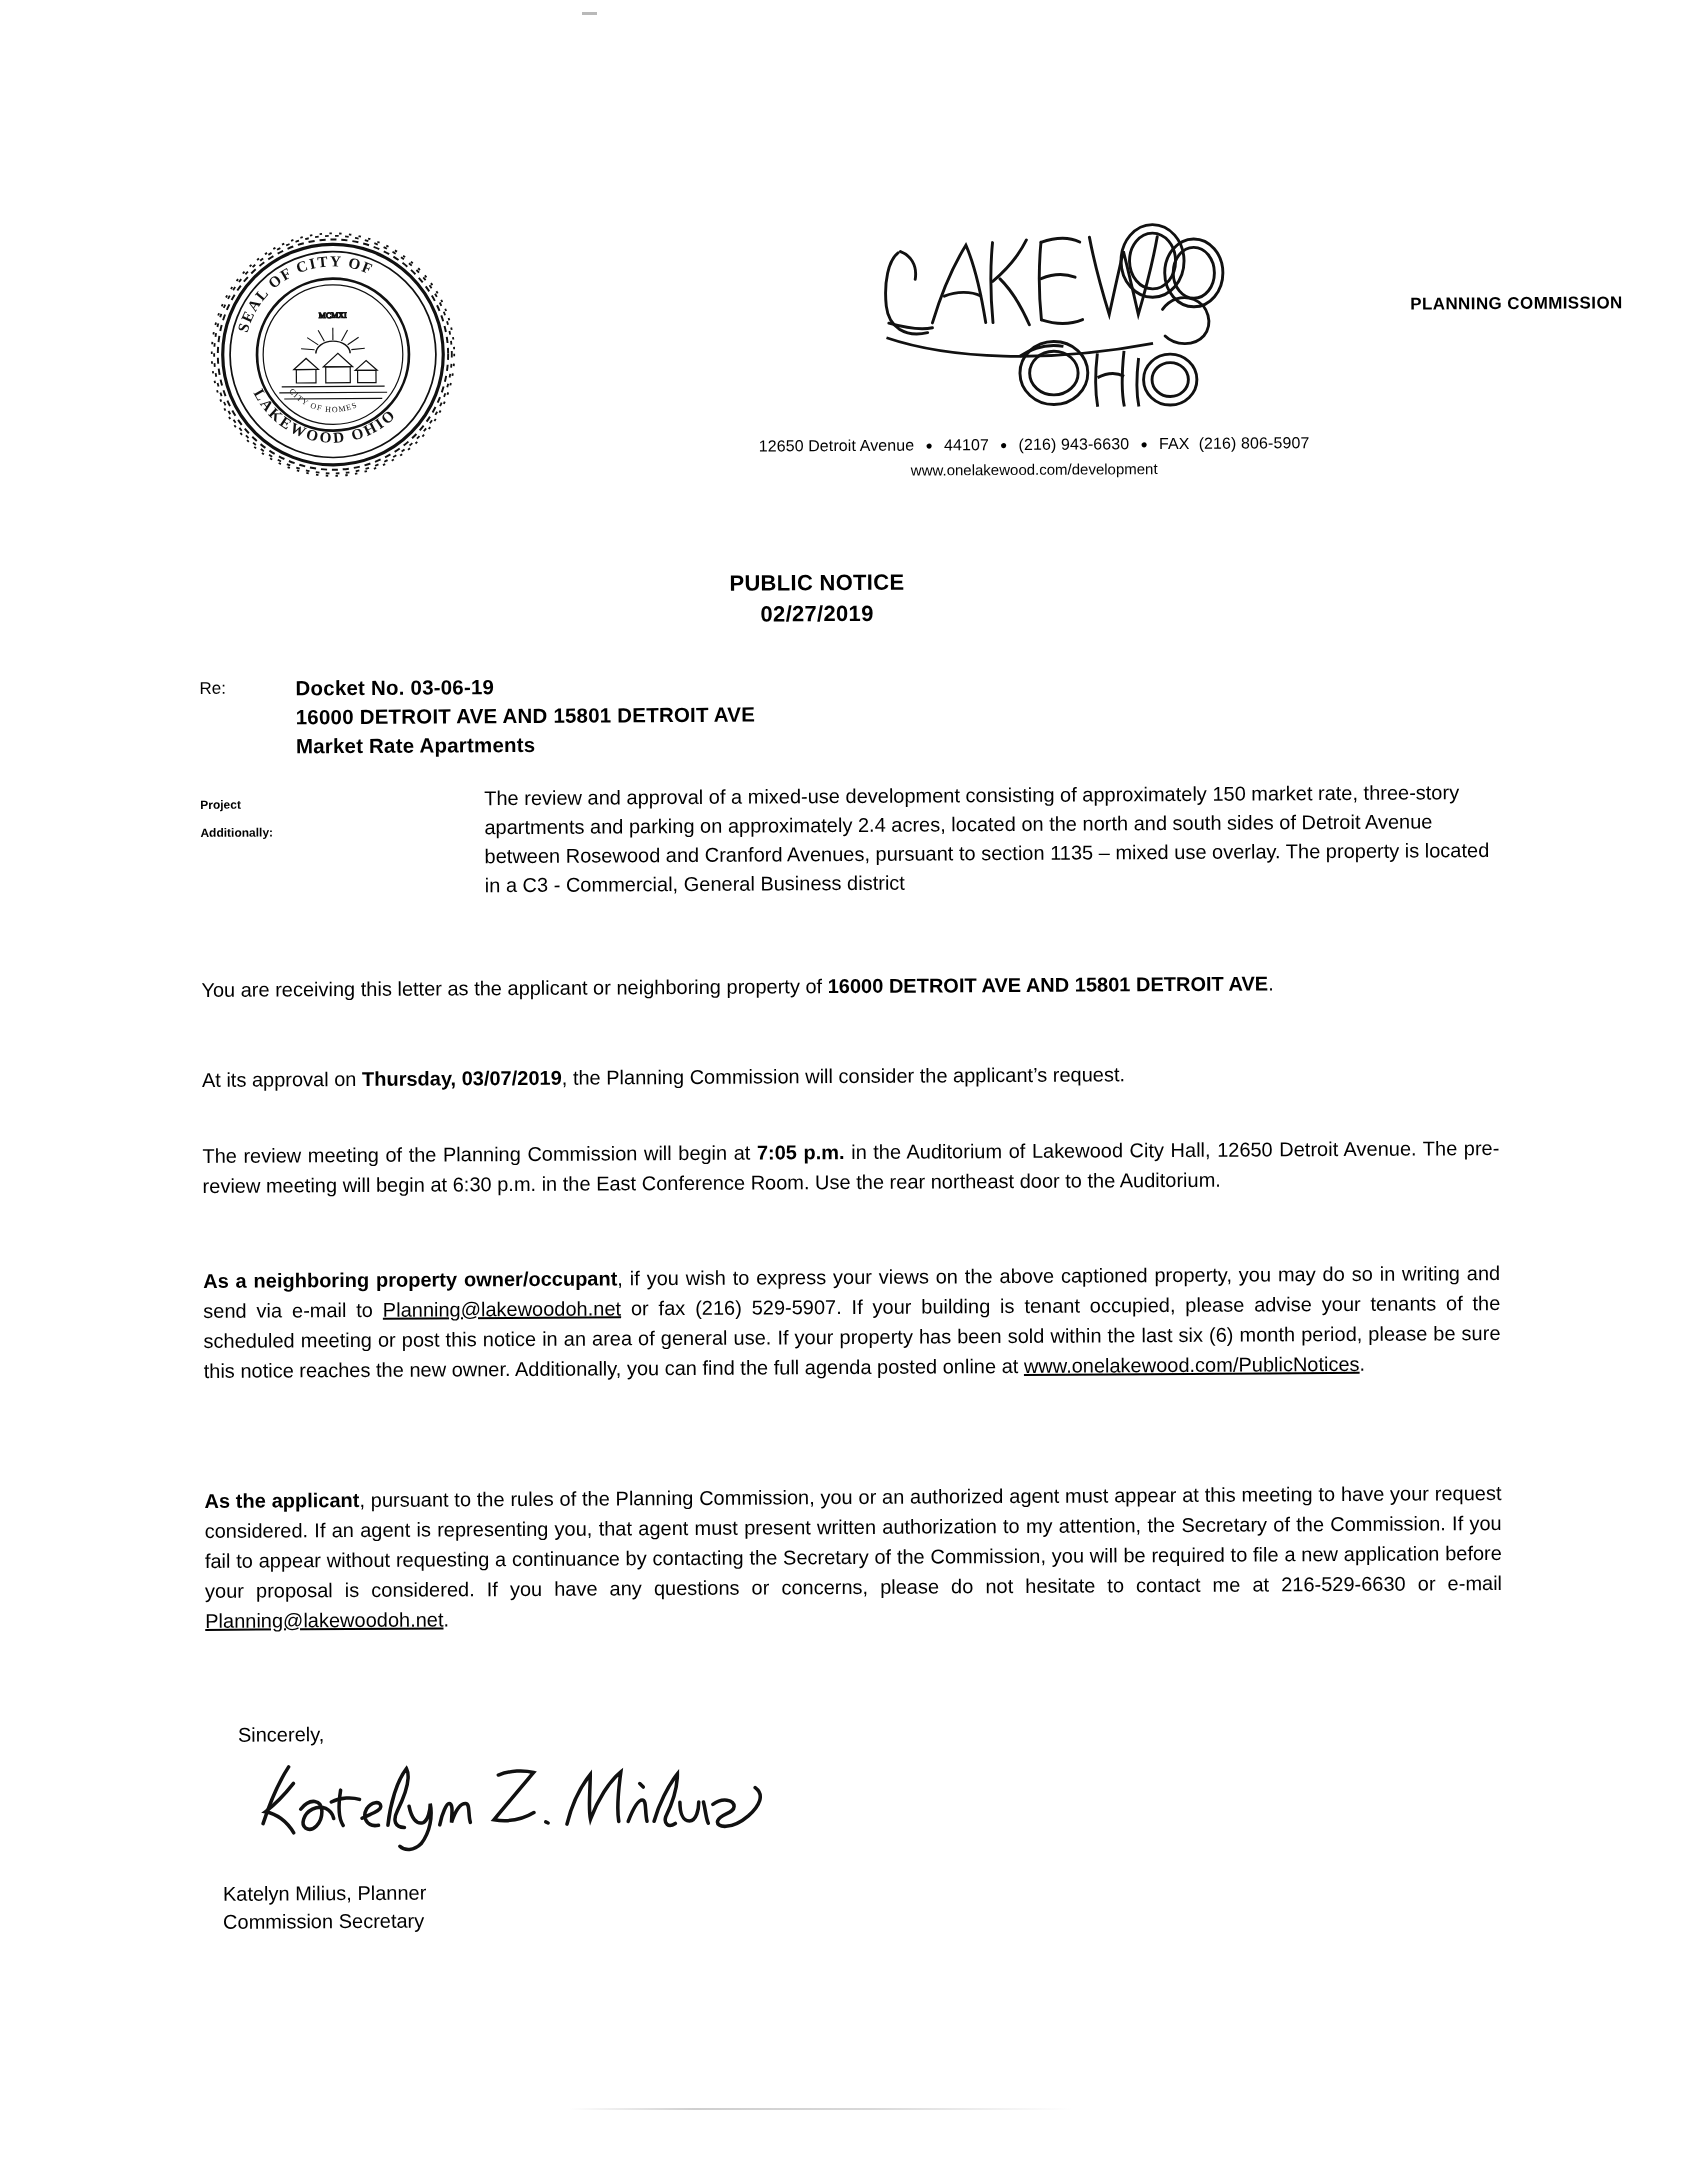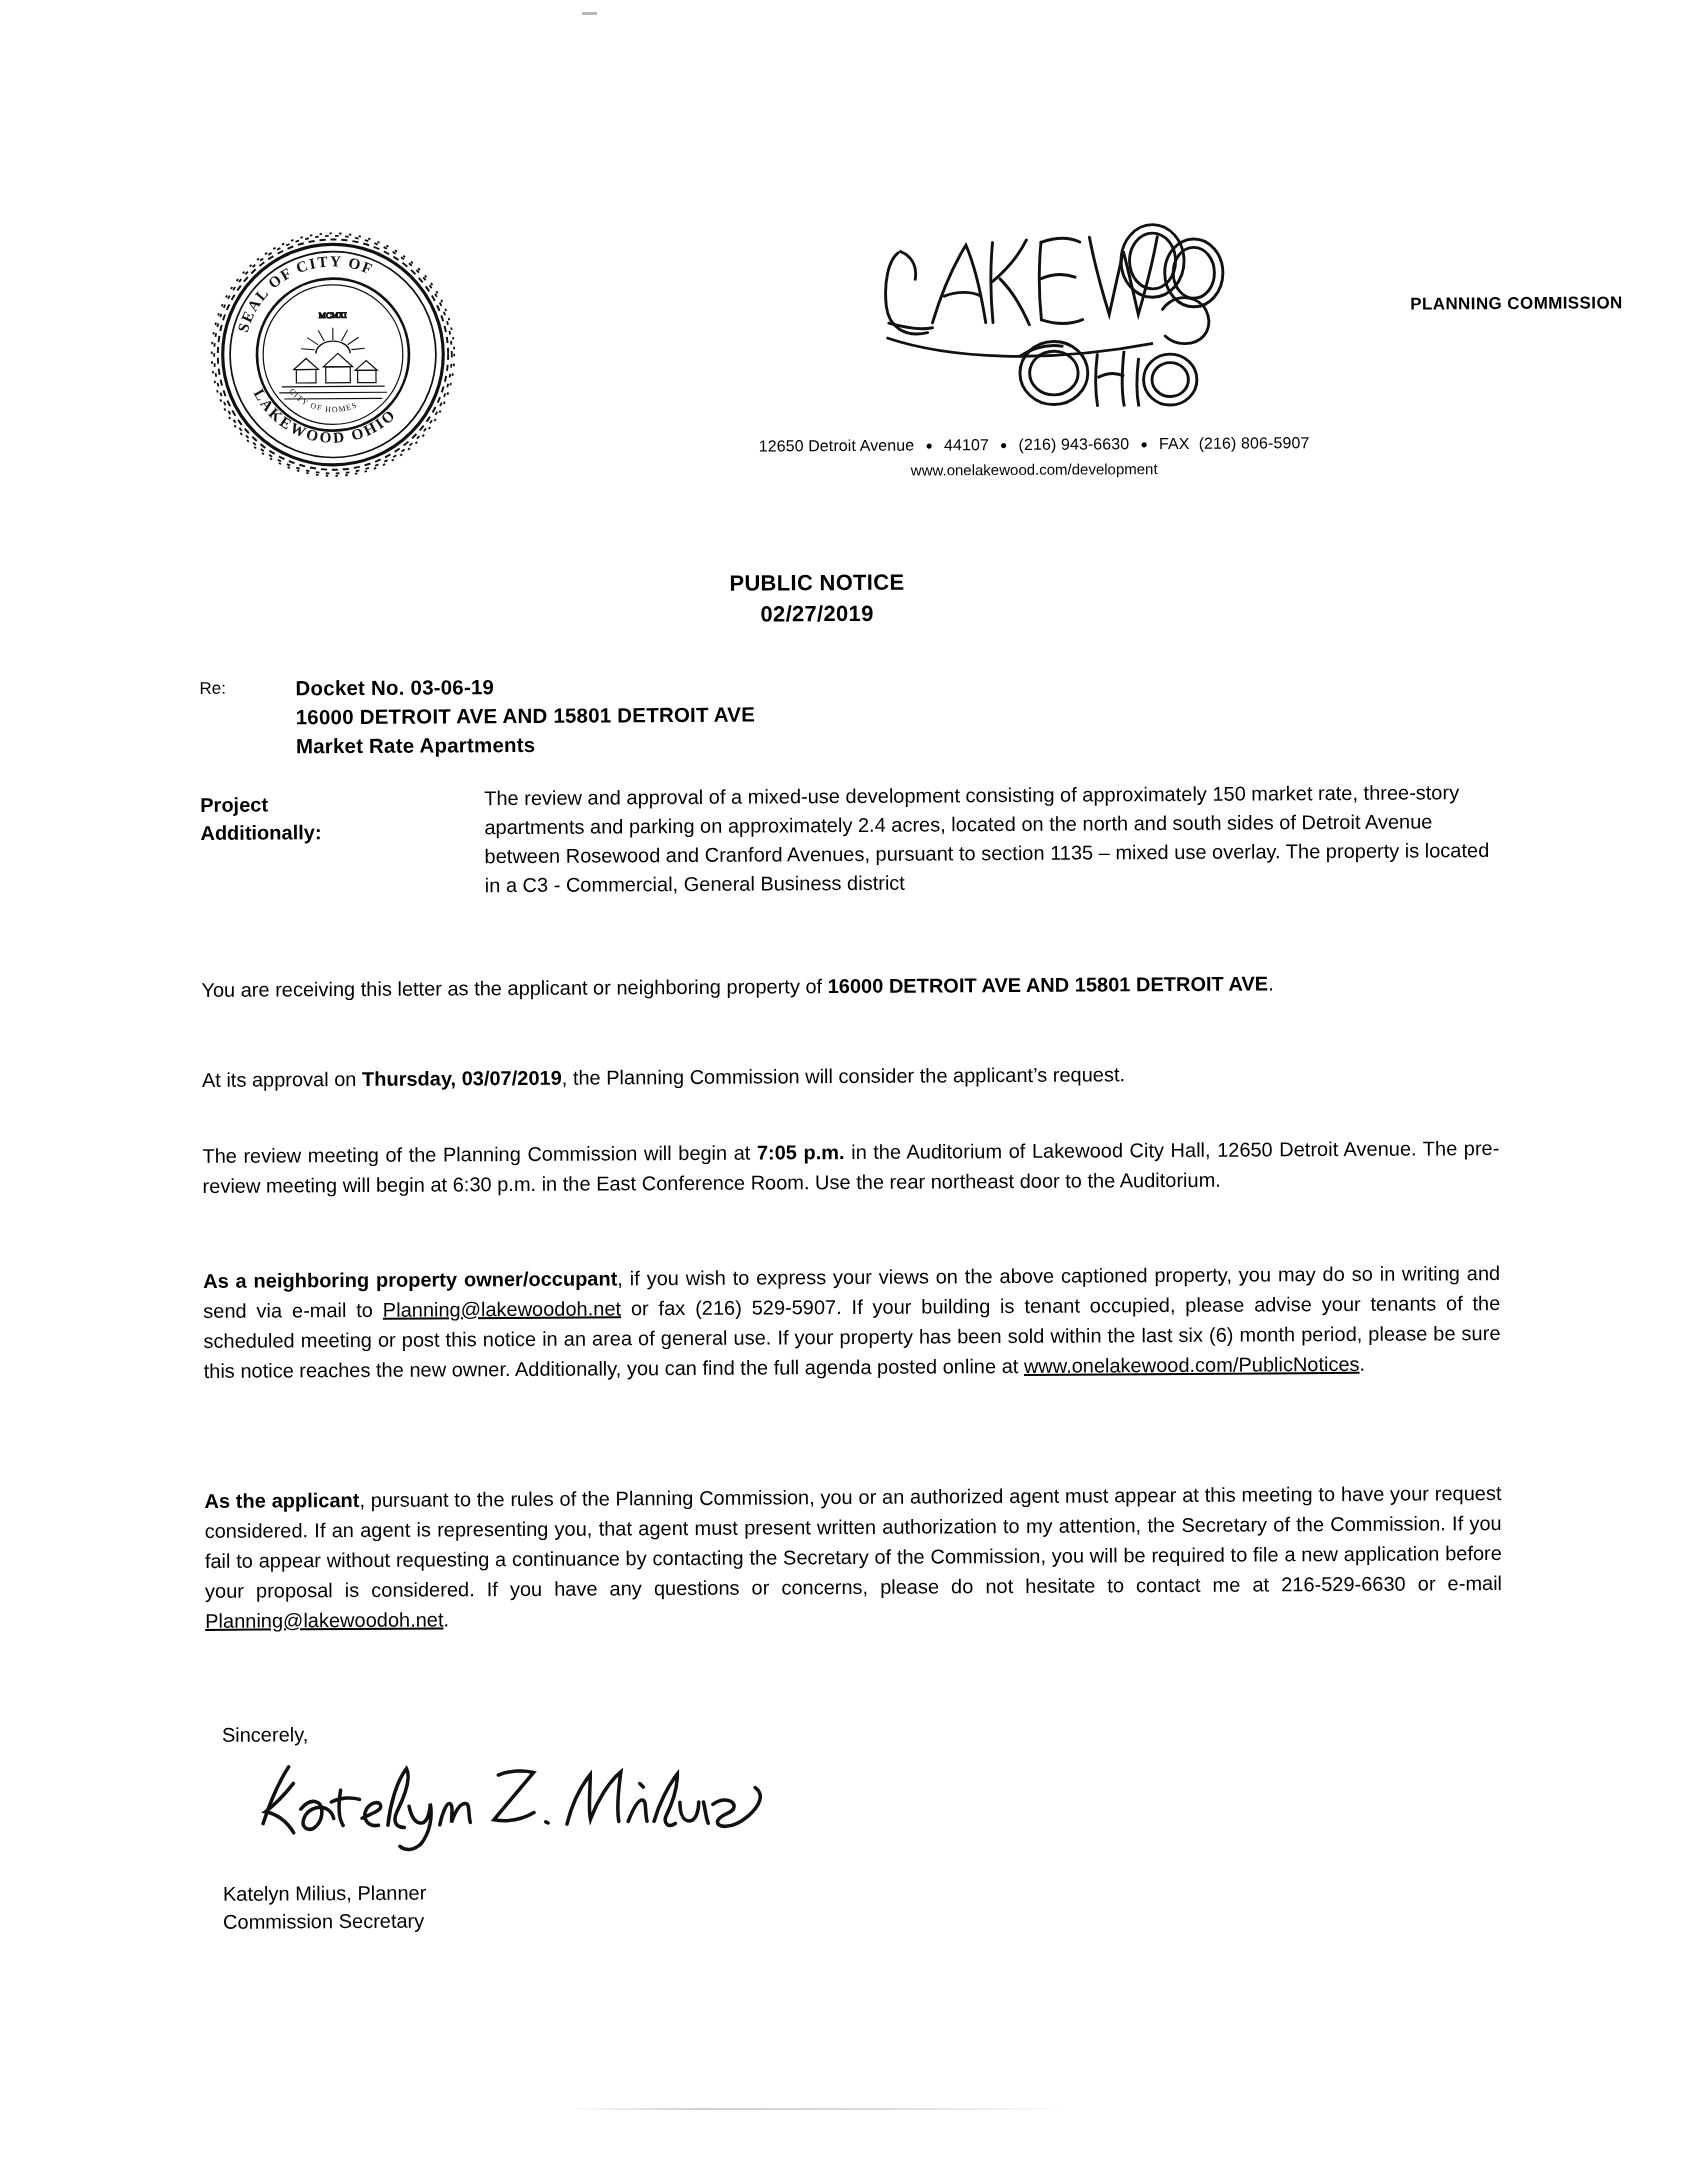--- a/index.html
+++ b/index.html
@@ -122,21 +122,21 @@
     font-weight: bold;
     line-height: 29px;
     letter-spacing: 0.2px;
   }
 
   
   .proj-label {
     position: absolute;
     left: 202px;
     top: 787px;
-    font-size: 20px;
+    font-size: 12px;
     font-weight: bold;
     line-height: 28px;
   }
   .proj-body {
     position: absolute;
     left: 486px;
     top: 782px;
     width: 1012px;
     font-size: 20px;
     line-height: 29px;
@@ -153,21 +153,21 @@
   }
   .para.nojust { text-align: left; }
   .p1 { top: 971px; }
   .p2 { top: 1061px; }
   .p3 { top: 1137px; }
   .p4 { top: 1262px; }
   .p5 { top: 1482px; }
 
   .sig-label {
     position: absolute;
-    left: 218px;
+    left: 234px;
     top: 1720px;
     font-size: 20px;
   }
   .signature {
     position: absolute;
     left: 212px;
     top: 1747px;
     width: 595px;
     height: 106px;
   }

